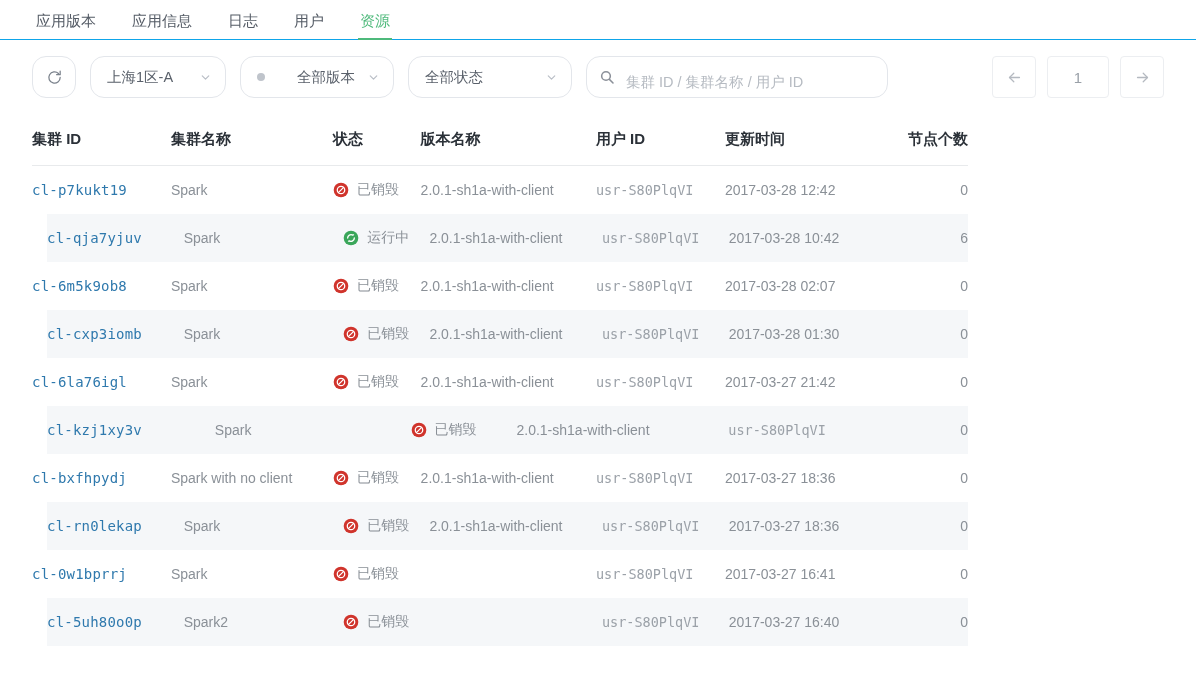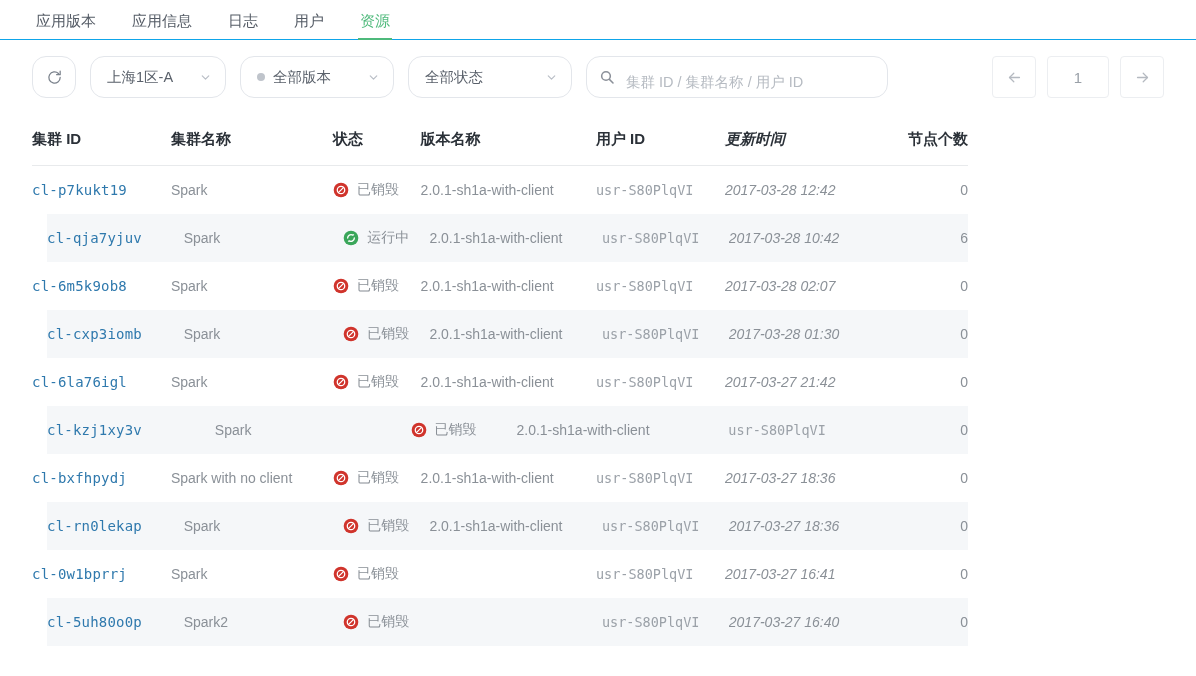--- a/index.html
+++ b/index.html
@@ -66,21 +66,21 @@
   }
   .select { justify-content: space-between; padding: 0 13px 0 16px; gap: 10px; }
   .select .lbl { white-space: nowrap; }
   .sel-zone { width: 136px; }
   .sel-version { width: 154px; }
   .sel-status { width: 164px; }
   .dot {
     width: 8px; height: 8px; border-radius: 50%;
     background: #bfc4cb; margin-right: 8px; flex: none;
   }
-  .sel-left { display: flex; align-items: center; }
+  .sel-left { display: flex; align-items: center; gap: 24px; }
   .chev { color: #b9bec6; flex: none; display: flex; }
 
   .search {
     width: 302px;
     padding: 0 12px;
     gap: 9px;
     cursor: text;
   }
   .search .sicon { color: #8b9099; display: flex; flex: none; }
   .search input {
@@ -122,21 +122,21 @@
     height: 48px;
   }
   .tr.odd { background: #f5f7f9; margin-left: 15px; }
   .td { font-size: 14px; color: #8a9097; white-space: nowrap; overflow: hidden; }
 
   .c-id    { width: 168px; }
   .c-name  { width: 196px; }
   .c-state { width: 106px; }
   .c-ver   { width: 212px; }
   .c-user  { width: 156px; }
-  .c-time  { width: 210px; font-style: italic; }
+  .c-time  { width: 210px; }
   .c-nodes { width: 84px; text-align: right; }
 
   .cluster-id {
     font-family: "DejaVu Sans Mono", "Liberation Mono", monospace;
     font-size: 14px;
     font-weight: normal;
     color: #2f79ad;
     letter-spacing: 0.2px;
     cursor: pointer;
   }

